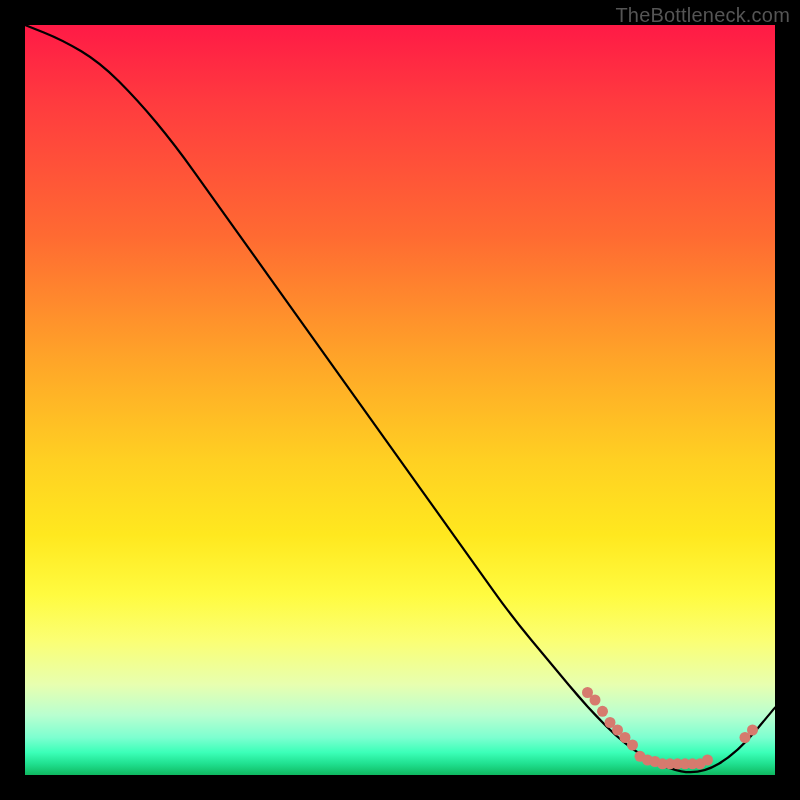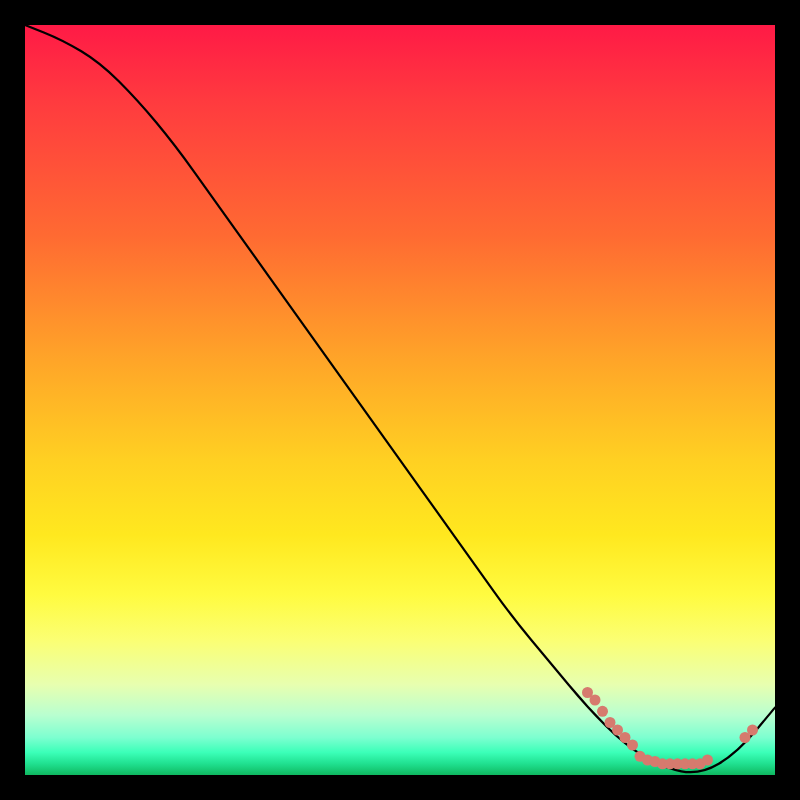--- a/index.html
+++ b/index.html
@@ -69,20 +69,21 @@
   }
   .dot {
     fill: #d67a6e;
     stroke: none;
   }
 </style>
 </head>
 <body>
 
 <div class="frame">
+  <div class="watermark">TheBottleneck.com</div>
 
   <div class="plot-area">
     <svg class="curve" viewBox="0 0 750 750">
       <path id="curve-path" class="curve-path" d="M 0.0 0.0 Q 0.0 0.0 18.8 7.5 Q 37.5 15.0 56.3 26.3 Q 75.0 37.5 93.8 56.3 Q 112.5 75.0 131.3 97.5 Q 150.0 120.0 168.8 146.3 Q 187.5 172.5 206.3 198.8 Q 225.0 225.0 243.8 251.3 Q 262.5 277.5 281.3 303.8 Q 300.0 330.0 318.8 356.3 Q 337.5 382.5 356.3 408.8 Q 375.0 435.0 393.8 461.3 Q 412.5 487.5 431.3 513.8 Q 450.0 540.0 468.8 566.3 Q 487.5 592.5 506.3 615.0 Q 525.0 637.5 543.8 660.0 Q 562.5 682.5 581.3 701.3 Q 600.0 720.0 618.8 731.3 Q 637.5 742.5 656.3 746.3 Q 675.0 750.0 693.8 738.8 Q 712.5 727.5 731.3 705.0 T 750.0 682.5 "></path>
       <g id="dots-group">
           <circle cx="562.5" cy="667.5" r="5.5" class="dot"></circle>
           <circle cx="570.0" cy="675.0" r="5.5" class="dot"></circle>
           <circle cx="577.5" cy="686.3" r="5.5" class="dot"></circle>
           <circle cx="585.0" cy="697.5" r="5.5" class="dot"></circle>
           <circle cx="592.5" cy="705.0" r="5.5" class="dot"></circle>

